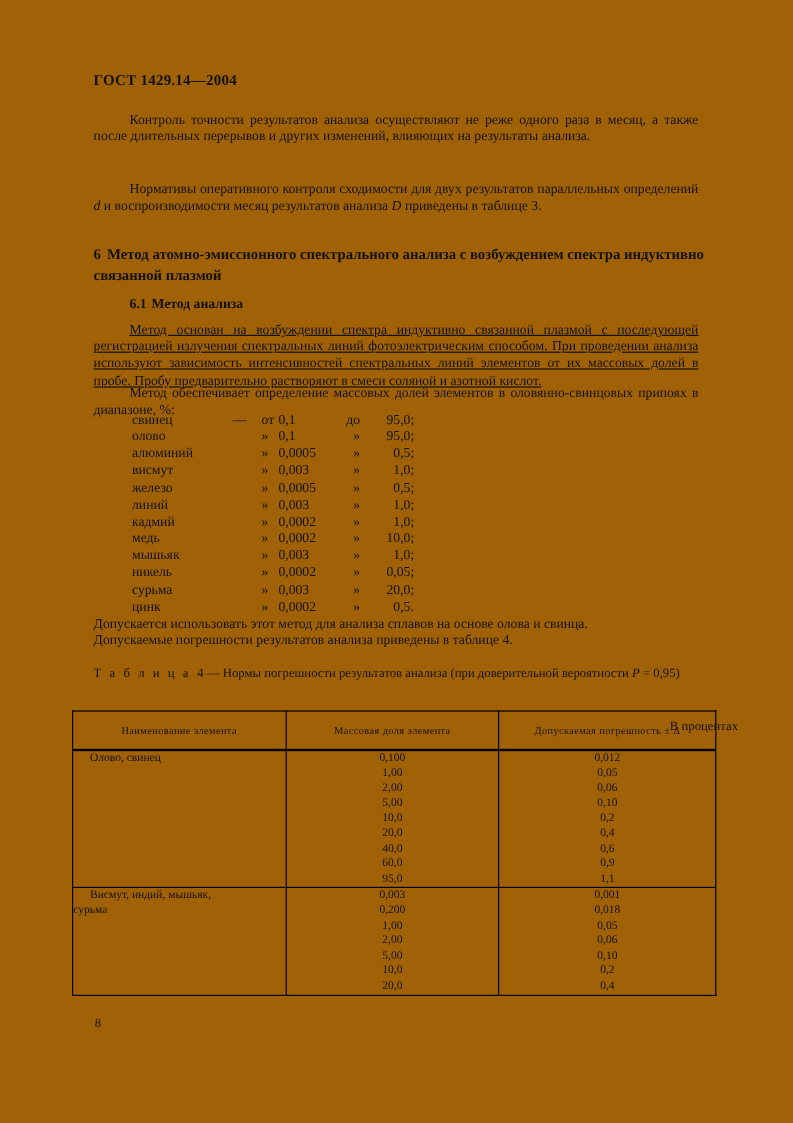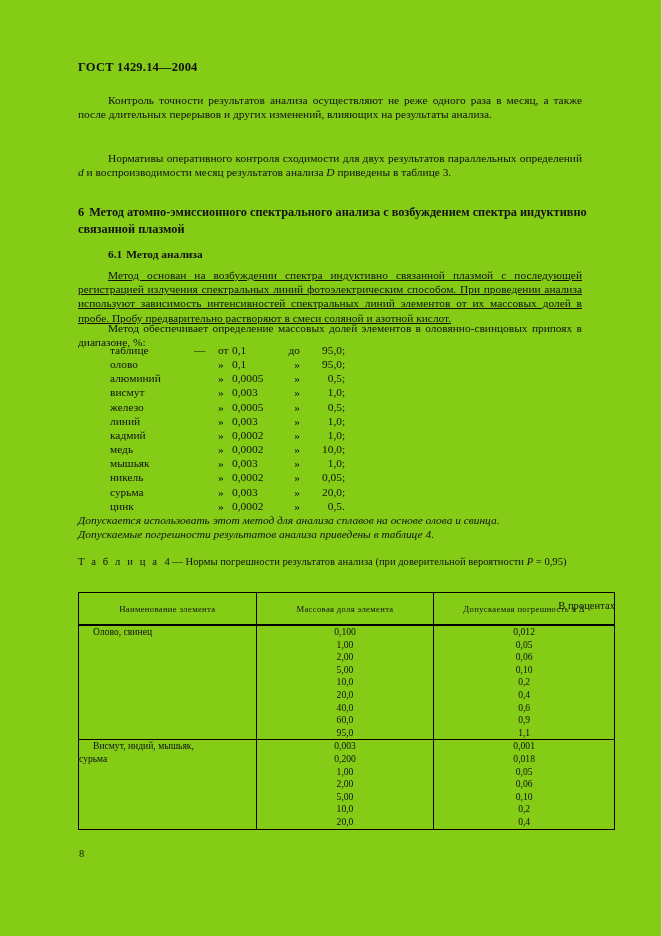--- a/index.html
+++ b/index.html
@@ -4,21 +4,21 @@
 <style>
   html, body {
     margin: 0;
     padding: 0;
     background: #ffffff;
   }
   .page {
     position: relative;
     width: 661px;
     height: 936px;
-    background: #84cc16;
+    background: #a16207;
     font-family: "Liberation Serif", "DejaVu Serif", serif;
     color: #111111;
     overflow: hidden;
   }
 
   
   .doc-header {
     position: absolute;
     left: 78px;
     top: 60px;
@@ -35,21 +35,21 @@
   }
   p.para {
     margin: 0;
     font-size: 11.4px;
     line-height: 14.2px;
     text-align: justify;
     text-indent: 30px;
     -webkit-hyphens: manual;
     hyphens: manual;
   }
-  p.para.noindent { text-indent: 0; font-style: italic; }
+  p.para.noindent { text-indent: 0; }
   .ital { font-style: italic; }
 
   
   .sec-head {
     position: absolute;
     left: 78px;
     width: 520px;
     font-size: 12.3px;
     font-weight: bold;
     line-height: 17px;
@@ -96,21 +96,21 @@
   }
   .units-line {
     position: absolute;
     right: 46px;
     font-size: 10.6px;
   }
 
   
   .data-table {
     position: absolute;
-    left: 78px;
+    left: 60px;
     top: 592px;
     width: 537px;
     border-collapse: collapse;
     font-size: 9.6px;
   }
   .data-table col.c1 { width: 178px; }
   .data-table col.c2 { width: 178px; }
   .data-table col.c3 { width: 181px; }
 
   .data-table th {
@@ -182,21 +182,21 @@
     <p class="para">Метод основан на возбуждении спектра индуктивно связанной плазмой с последующей регистрацией излучения спектральных линий фотоэлектрическим способом. При проведении анализа используют зависимость интенсивностей спектральных линий элементов от их массовых долей в пробе. Пробу предварительно растворяют в смеси соляной и азотной кислот.</p>
   </div>
 
   <div class="body-block" style="top:321px;">
     <p class="para">Метод обеспечивает определение массовых долей элементов в оловянно-свинцовых припоях в диапазоне, %:</p>
   </div>
 
   <table class="range-list" style="top:343px;">
     <tbody>
         <tr>
-          <td class="rl-name">таблице</td>
+          <td class="rl-name">свинец</td>
           <td class="rl-dash">—</td>
           <td class="rl-from">от</td>
           <td class="rl-v1">0,1</td>
           <td class="rl-to">до</td>
           <td class="rl-v2">95,0</td>
           <td class="rl-semi">;</td>
         </tr>
         <tr>
           <td class="rl-name">олово</td>
           <td class="rl-dash"></td>

